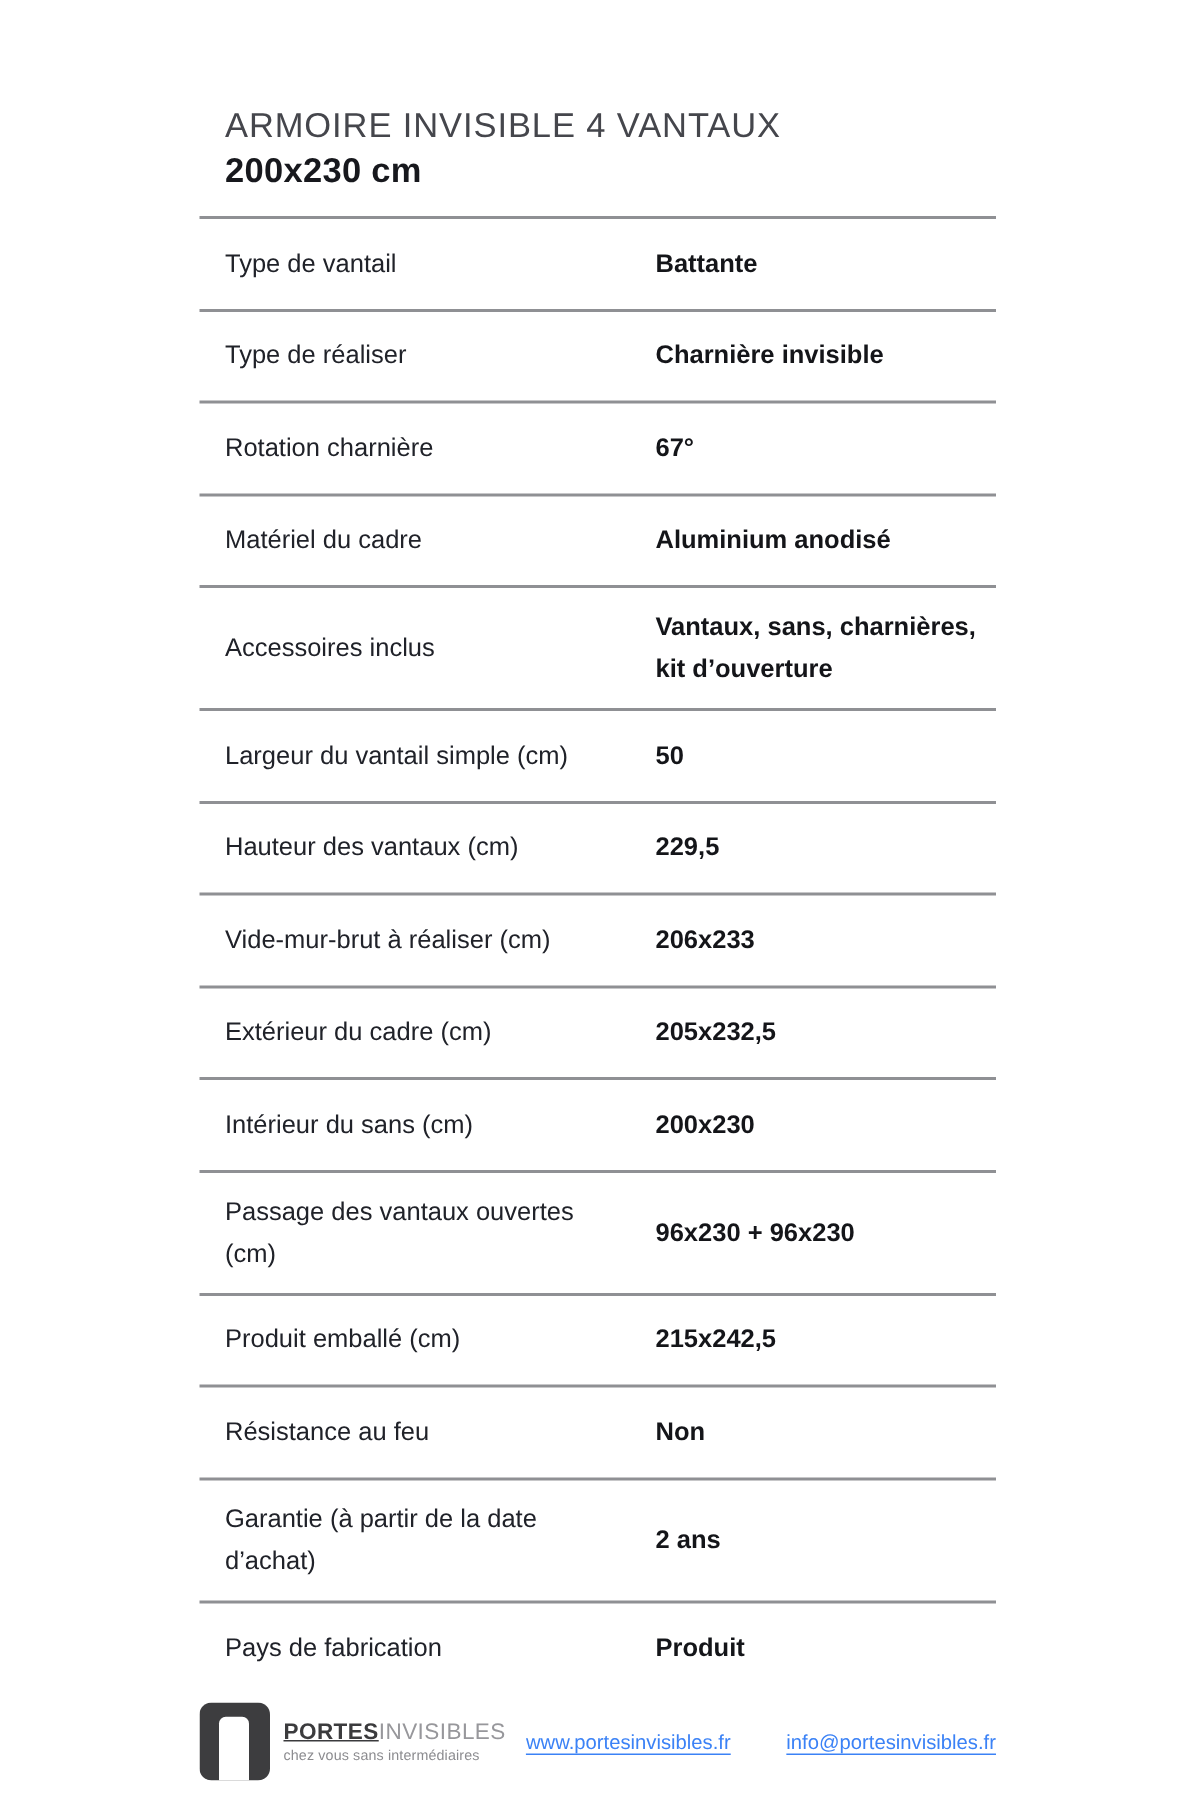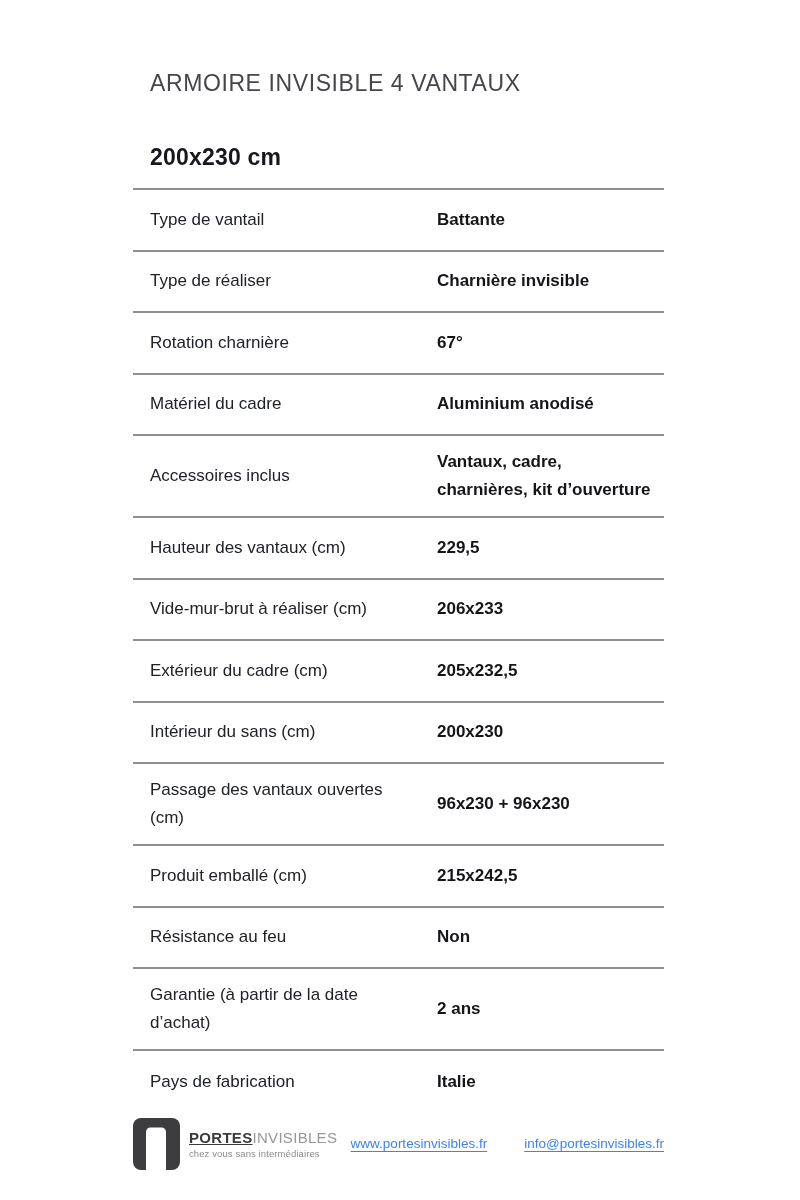--- a/index.html
+++ b/index.html
@@ -24,21 +24,20 @@
     color:#45464c;
     letter-spacing:0.6px;
     line-height:30px;
   }
   .page-subtitle {
     font-size:23px;
     font-weight:700;
     color:#17181d;
     letter-spacing:0.2px;
     line-height:30px;
-    margin-top:44px;
   }
 
   
   .spec-table { border-top:2px solid #8f9094; }
   .spec-row {
     display:flex;
     align-items:center;
     min-height:61.5px;
     padding:12px 0;
     border-bottom:2px solid #8f9094;
@@ -109,23 +108,27 @@
     <div class="spec-value">67°</div>
   </div>
 
   <div class="spec-row">
     <div class="spec-label">Matériel du cadre</div>
     <div class="spec-value">Aluminium anodisé</div>
   </div>
 
   <div class="spec-row">
     <div class="spec-label">Accessoires inclus</div>
-    <div class="spec-value">Vantaux, cadre, charnières, kit d’ouverture</div>
+    <div class="spec-value">Vantaux, sans, charnières, kit d’ouverture</div>
   </div>
 
+  <div class="spec-row">
+    <div class="spec-label">Largeur du vantail simple (cm)</div>
+    <div class="spec-value">50</div>
+  </div>
 
   <div class="spec-row">
     <div class="spec-label">Hauteur des vantaux (cm)</div>
     <div class="spec-value">229,5</div>
   </div>
 
   <div class="spec-row">
     <div class="spec-label">Vide-mur-brut à réaliser (cm)</div>
     <div class="spec-value">206x233</div>
   </div>
@@ -155,21 +158,21 @@
     <div class="spec-value">Non</div>
   </div>
 
   <div class="spec-row">
     <div class="spec-label">Garantie (à partir de la date d’achat)</div>
     <div class="spec-value">2 ans</div>
   </div>
 
   <div class="spec-row">
     <div class="spec-label">Pays de fabrication</div>
-    <div class="spec-value">Italie</div>
+    <div class="spec-value">Produit</div>
   </div>
 </div>
 
   <footer class="page-footer">
     <div class="brand-logo">
       <span class="logo-mark">
         <svg width="47" height="52" viewBox="0 0 47 52" aria-hidden="true">
           <rect x="0" y="0" width="47" height="52" rx="8" fill="#3d3d3f"></rect>
           <path d="M17.5 9.5 h11 a4.5 4.5 0 0 1 4.5 4.5 V52 H13 V14 a4.5 4.5 0 0 1 4.5 -4.5 Z" fill="#ffffff"></path>
         </svg>

